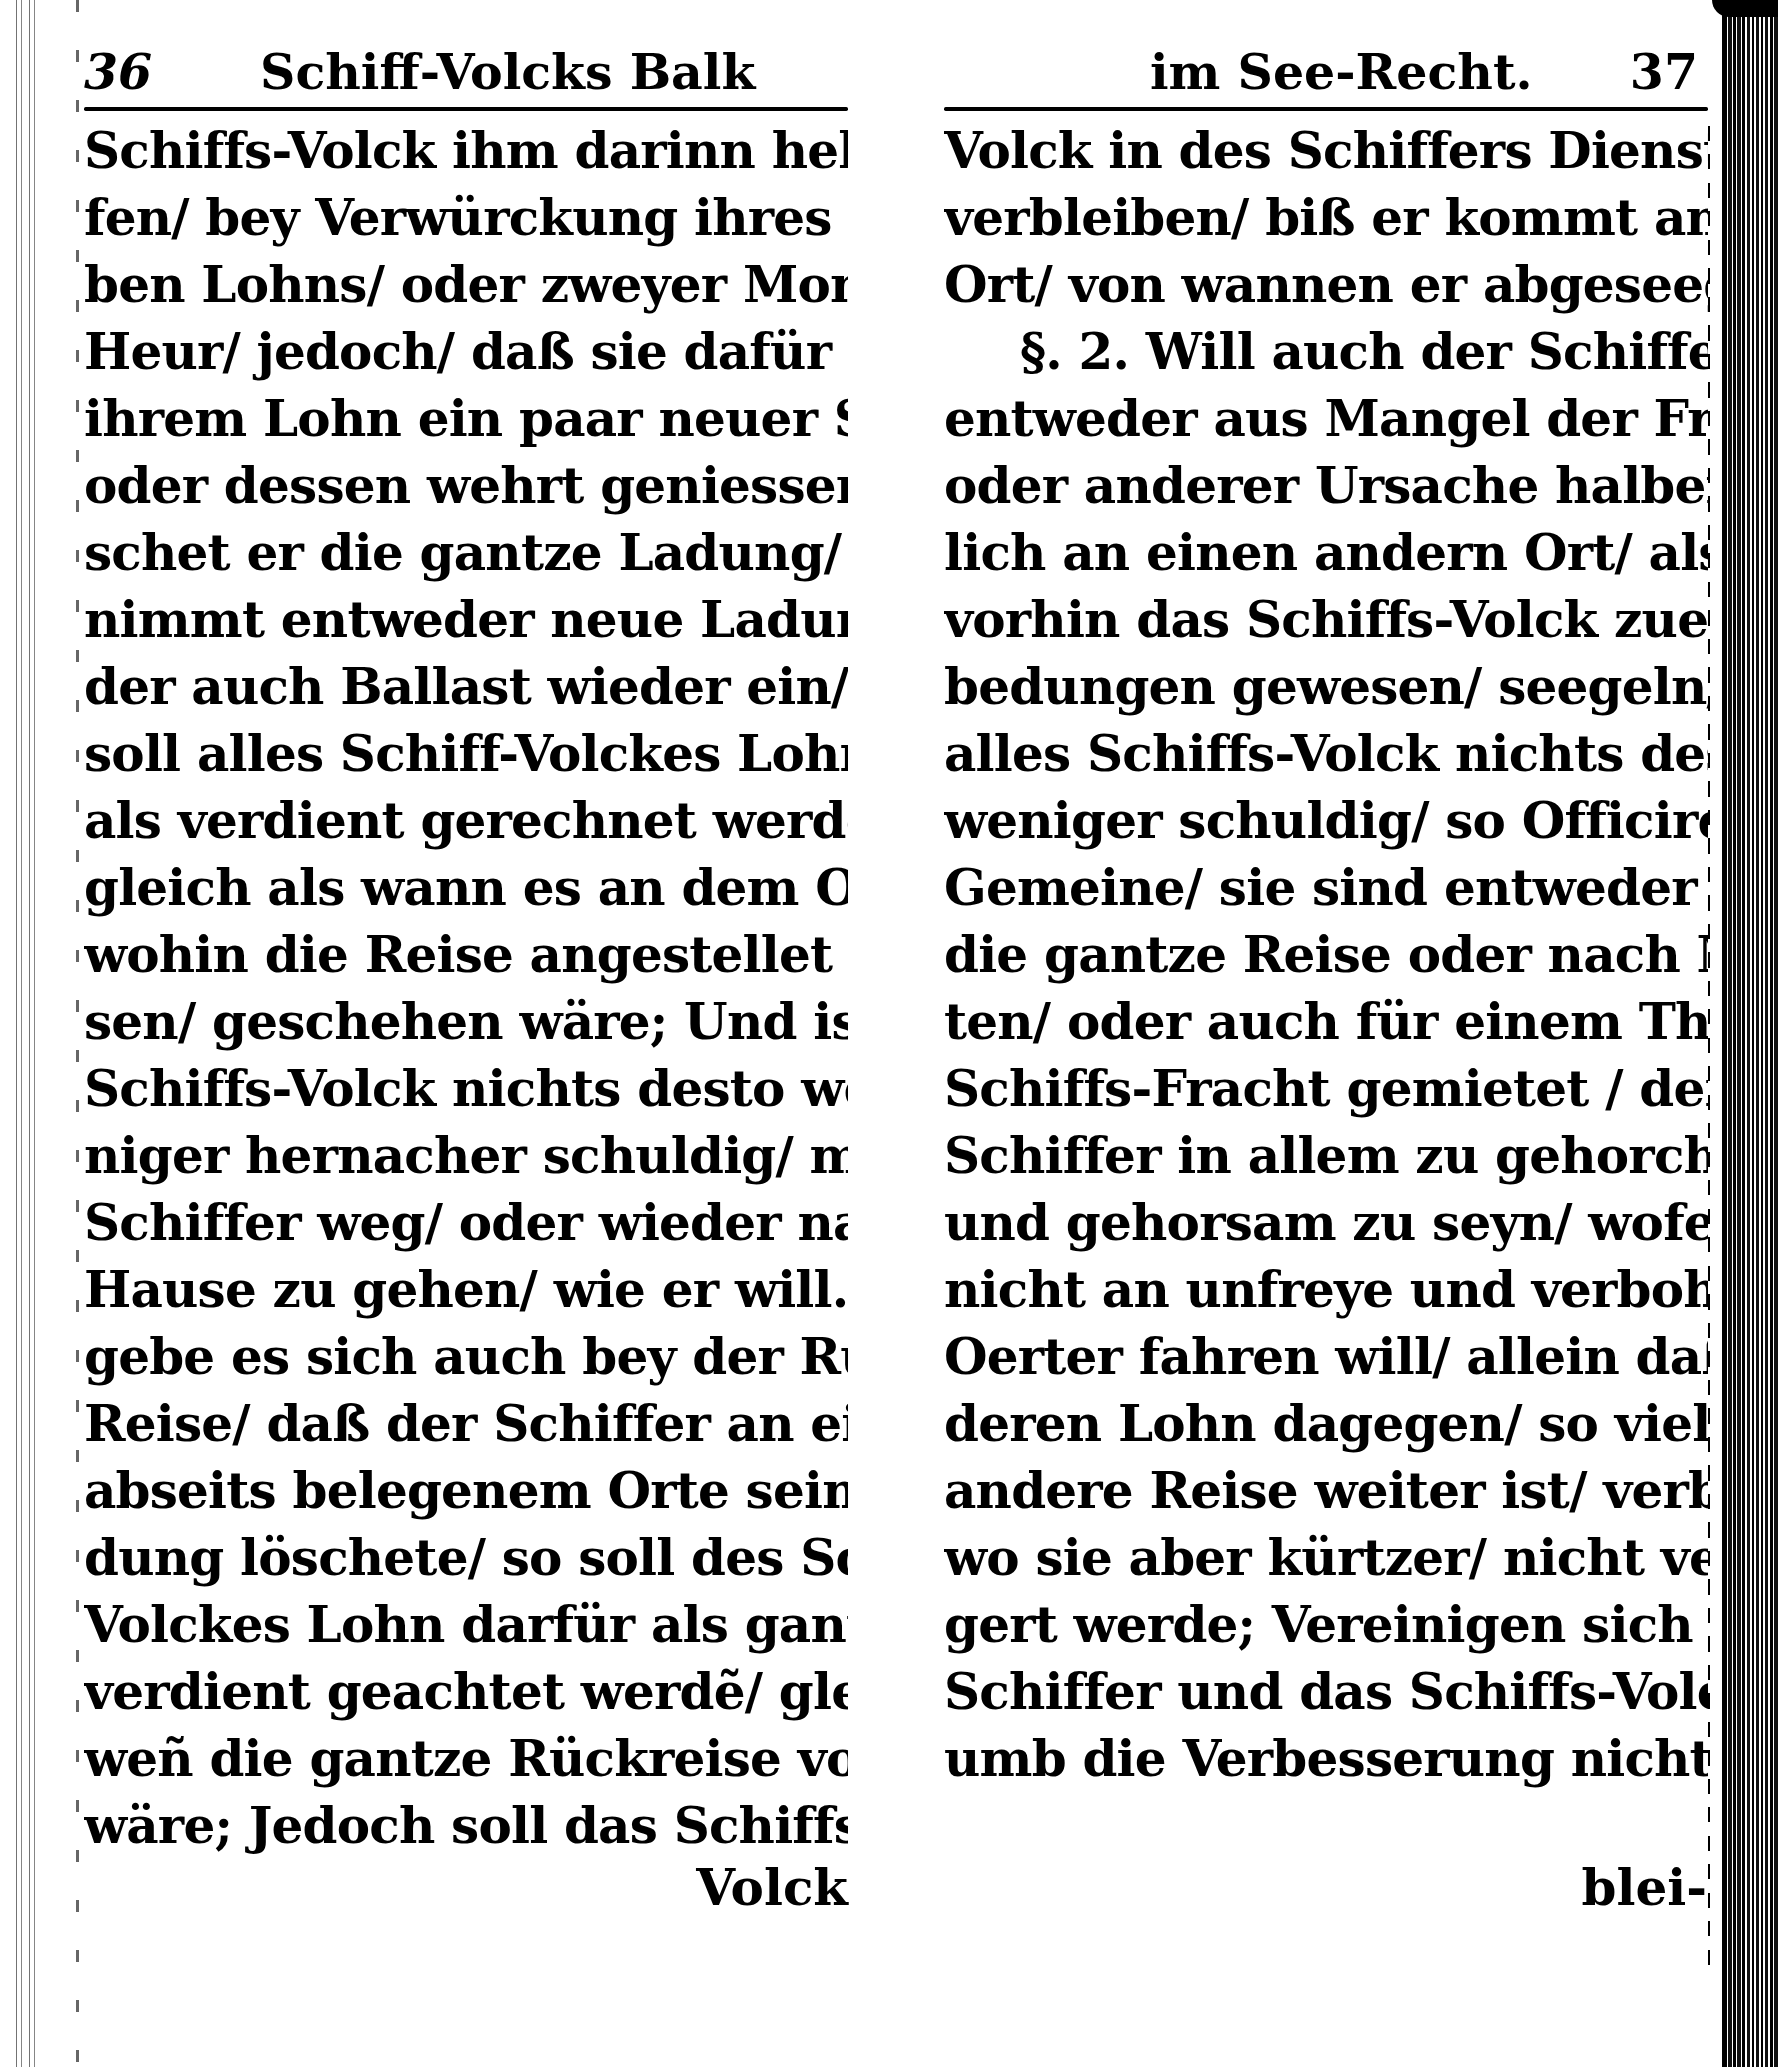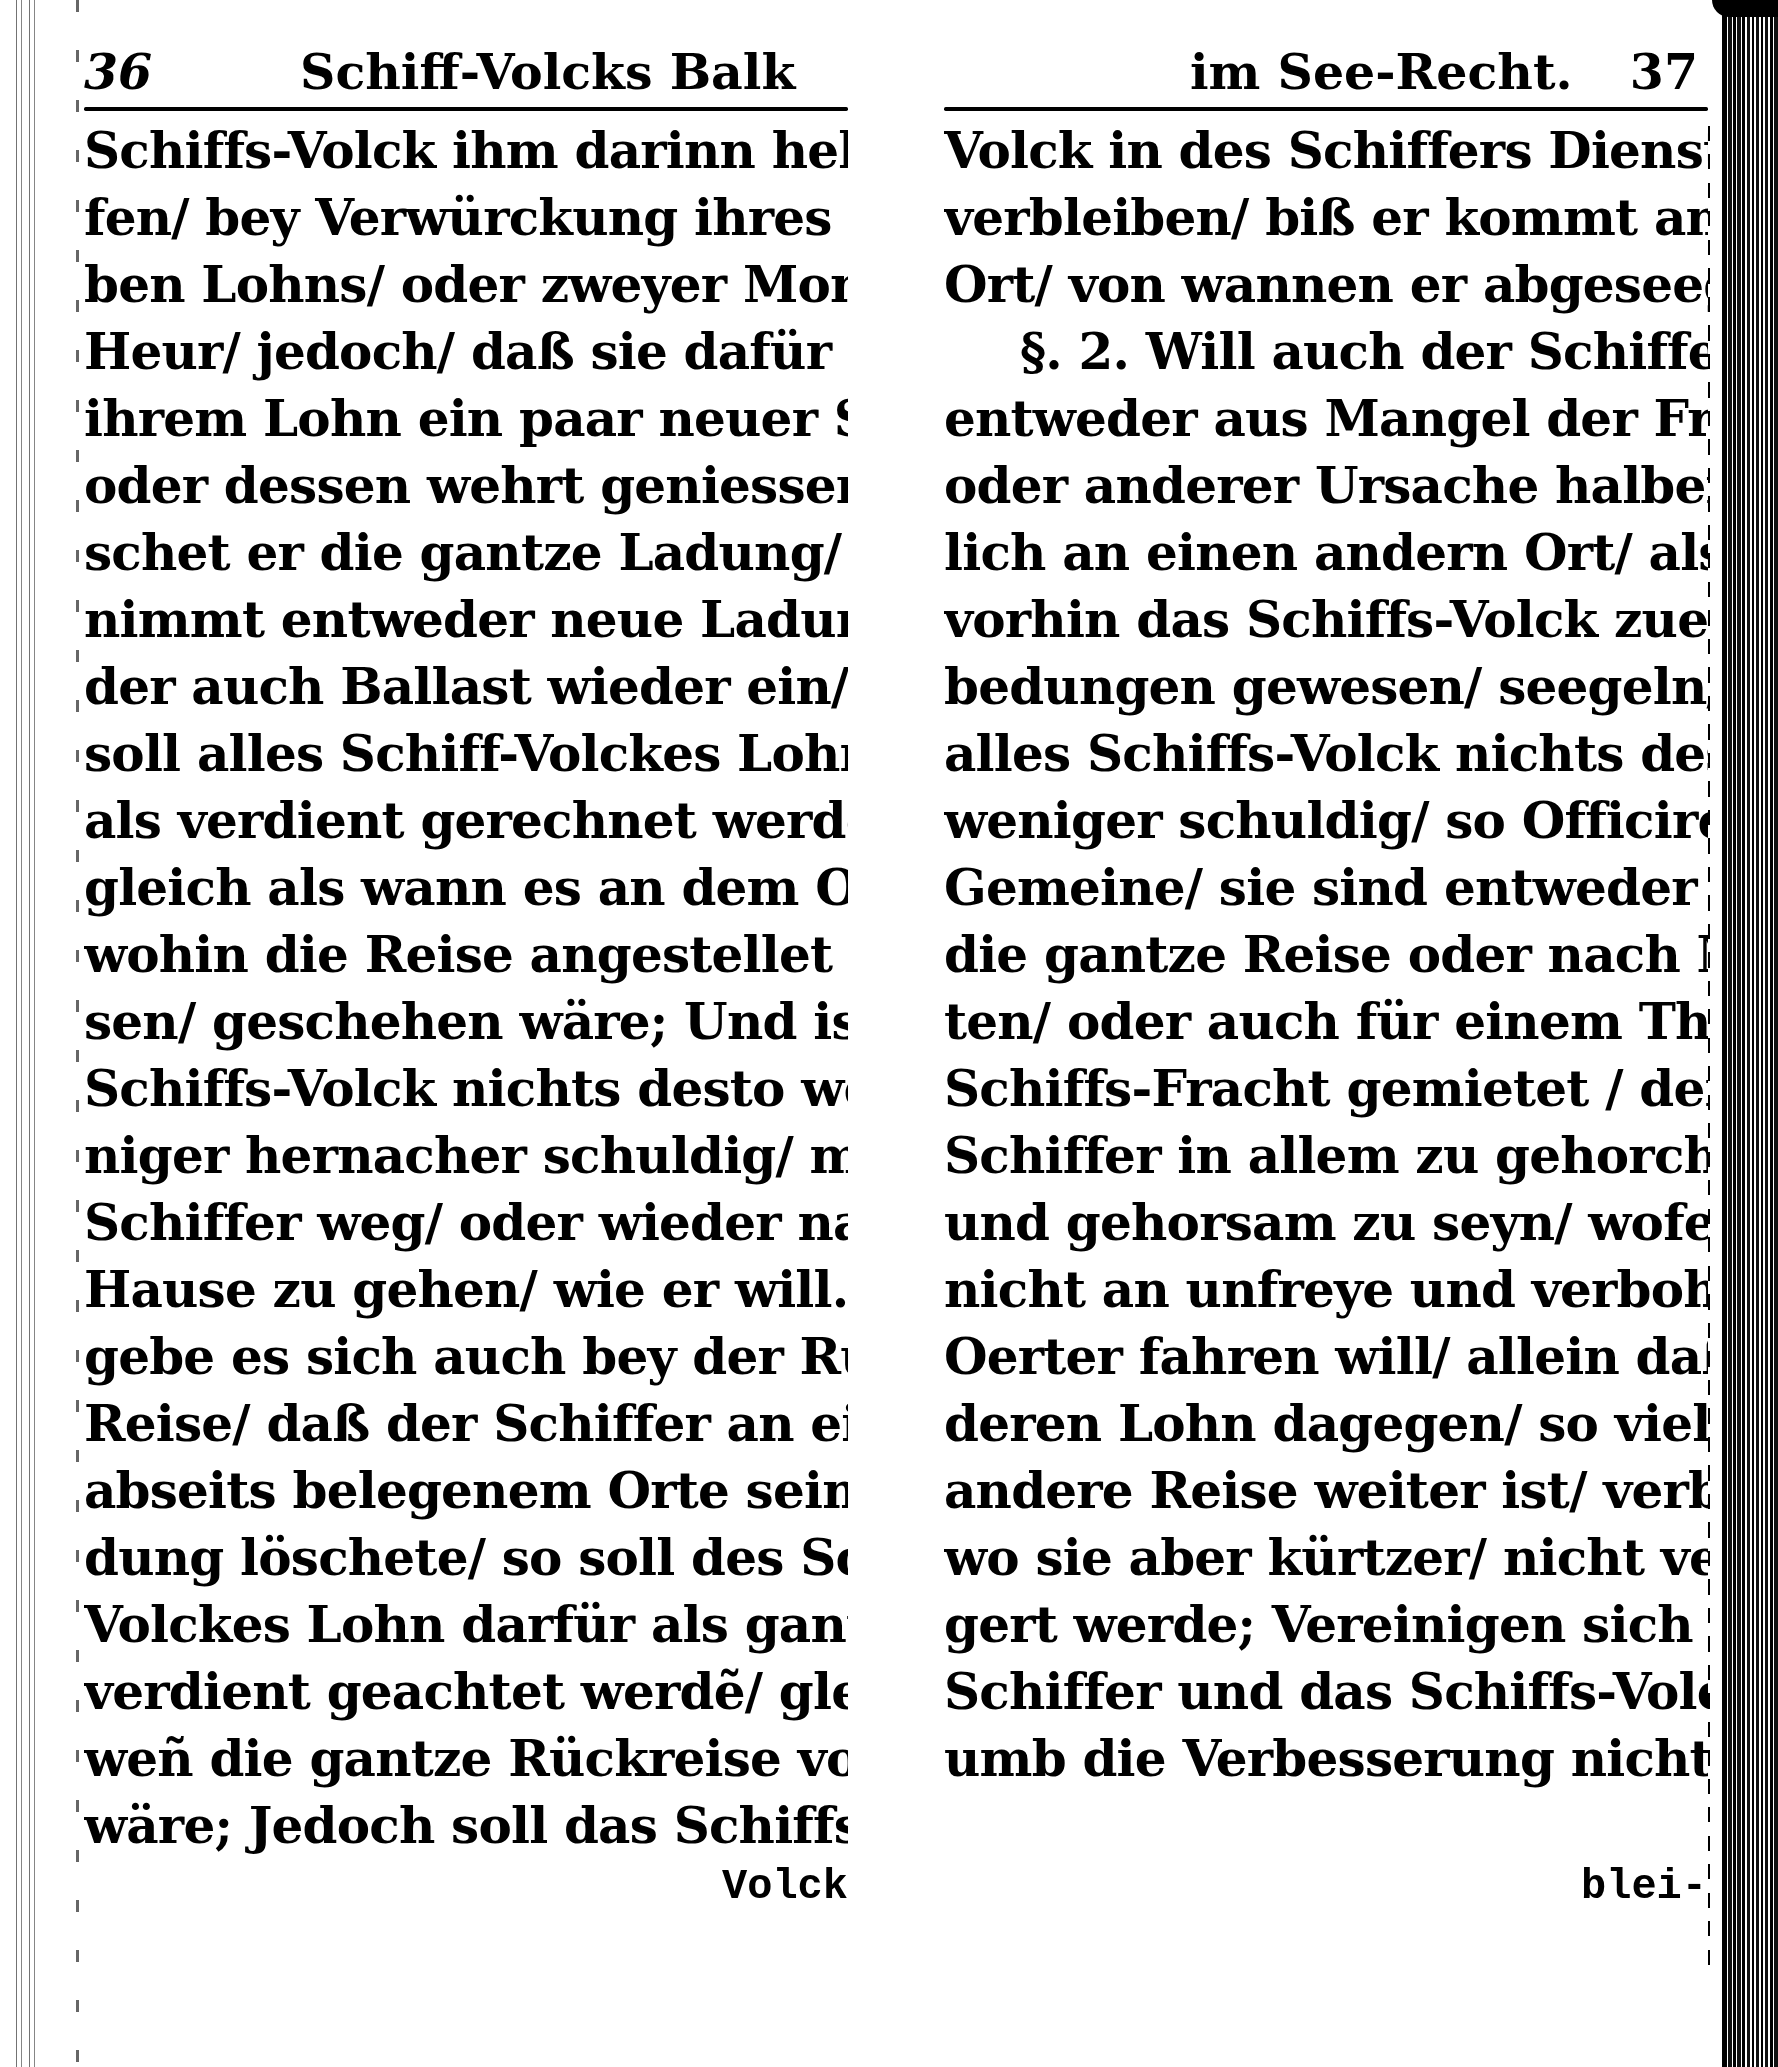--- a/index.html
+++ b/index.html
@@ -33,35 +33,35 @@
     background: repeating-linear-gradient(180deg, #000 0 15px, transparent 15px 28.5px);
   }
   .page { position: absolute; top: 0; height: 2068px; }
   .page-left { left: 84px; width: 764px; }
   .page-right { left: 944px; width: 764px; }
   .running-head {
     position: absolute; top: 34px; left: 0; right: 0; height: 76px;
     font-size: 49px; font-weight: bold; line-height: 76px;
   }
   .folio { position: absolute; top: 0; }
-  .head-title { position: absolute; top: 0; margin-left: 40px; }
+  .head-title { position: absolute; top: 0; }
   .head-rule {
     position: absolute; top: 107px; left: 0; right: 0; height: 4.2px; background: #000;
     border-radius: 1.7px;
   }
   .text-block {
     position: absolute; top: 117px; left: 0; right: 0;
     font-size: 50px; line-height: 67px; font-weight: bold;
     letter-spacing: -0.8px;
   }
   .line { white-space: nowrap; text-align: justify; text-align-last: justify; height: 67px; overflow: hidden; }
   .line.last { text-align-last: left; }
   .line.indent { padding-left: 76px; }
   .catchword {
-    position: absolute; right: 0; font-size: 42px; font-weight: bold; line-height: 67px; font-family: Liberation Mono, monospace;
+    position: absolute; right: 0; font-size: 50px; font-weight: bold; line-height: 67px;
   }
 </style>
 </head>
 <body>
 
 <div class="binding-edge"></div>
 <div class="binding-edge2"></div>
 
 <div class="page page-left">
   <div class="running-head">

